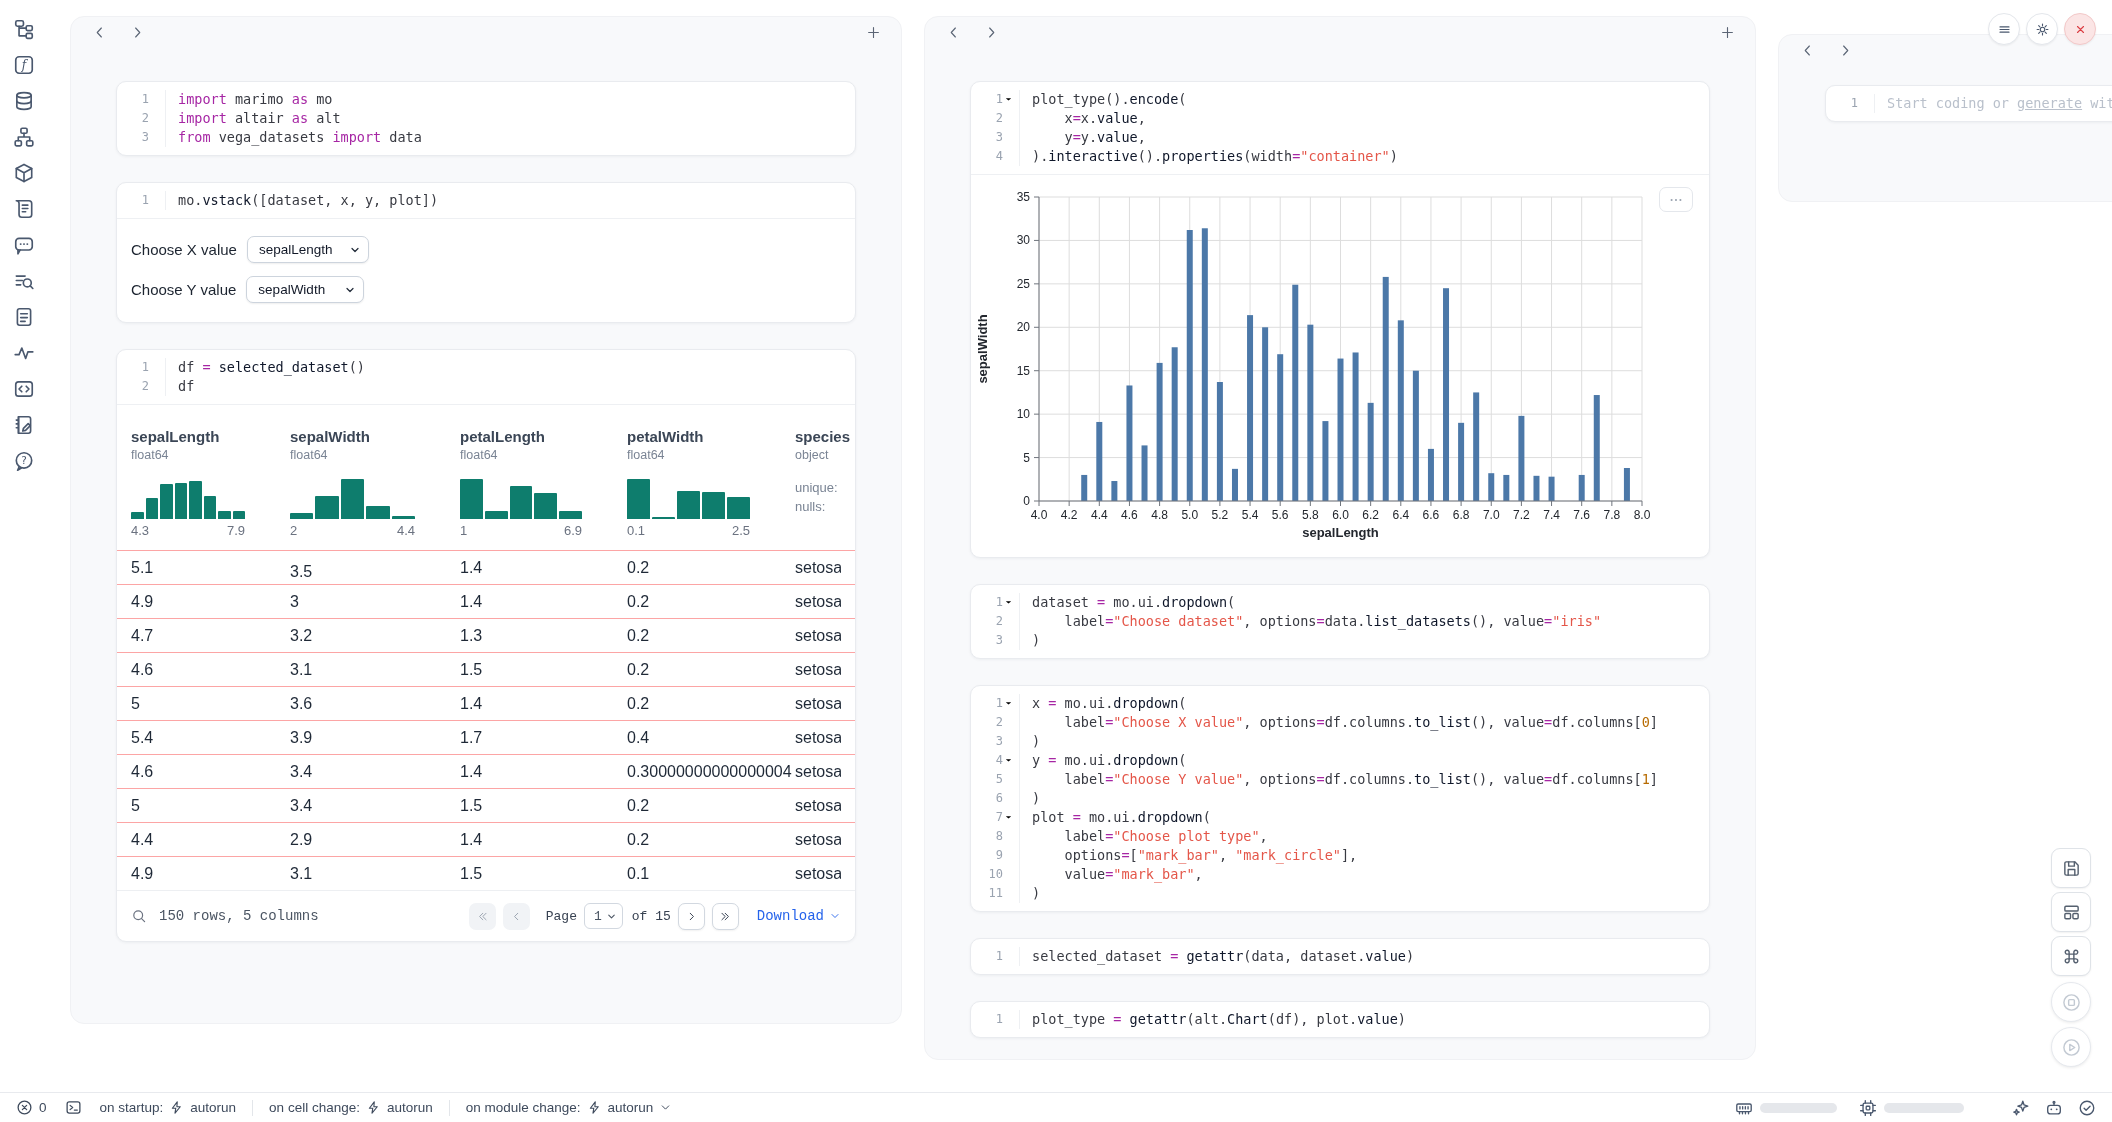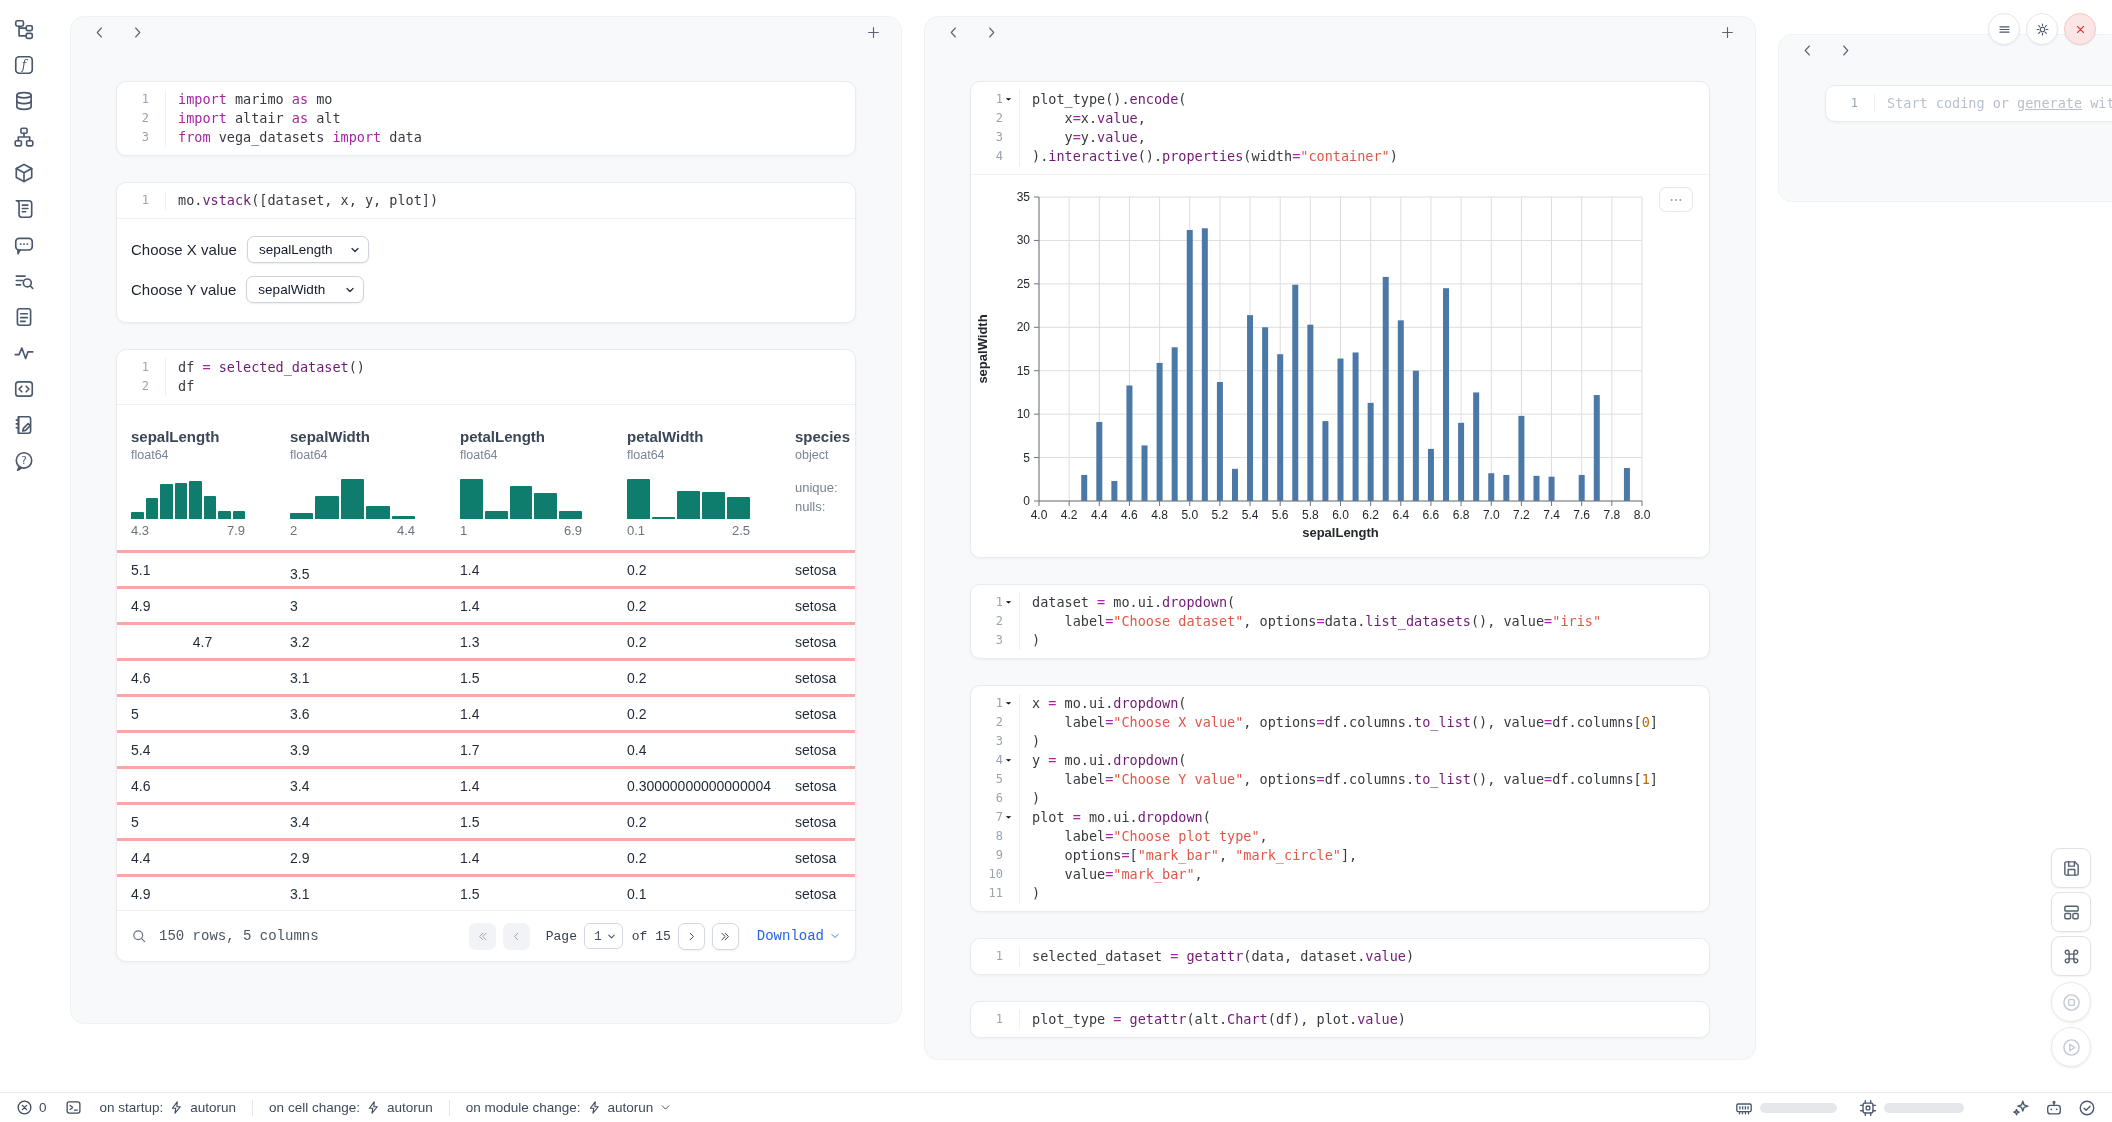--- a/index.html
+++ b/index.html
@@ -31,42 +31,42 @@
         box-shadow:0 1px 3px rgba(20,30,50,.05);margin-bottom:26px;overflow:hidden;}
   .cell.first{margin-top:28px;}
   .code-area{padding:8px 0;}
   .cline{display:flex;line-height:19px;font-family:"DejaVu Sans Mono",monospace;font-size:13.5px;}
   .gutter{flex:0 0 48px;display:flex;align-items:center;color:#9aa3b0;font-size:12px;
           border-right:1px solid #eef0f3;}
   .gutter .ln{flex:1;text-align:right;}
   .gutter .fold{width:13px;height:13px;margin:0 2px 0 1px;color:#b6bdc7;display:flex;align-items:center;}
   .gutter .fold svg{width:9px;height:9px;stroke-width:2;}
   .codetext{padding-left:12px;white-space:pre;color:#383a42;}
-  .tok-kw{color:#a626a4;}.tok-fn{color:#701a75;}.tok-str{color:#e45649;}.tok-num{color:#b76b01;}
+  .tok-kw{color:#a626a4;}.tok-fn{color:#0f172a;}.tok-str{color:#e45649;}.tok-num{color:#b76b01;}
   .output{border-top:1px solid #eef0f3;}
   
   .controls-out{padding:17px 14px 6px;}
   .ctl-row{display:flex;align-items:center;margin-bottom:13px;font-size:15px;color:#1c2430;}
   .ctl-row .lbl{margin-right:10px;}
   .select{position:relative;height:27px;background:#fff;border:1px solid #cdd4dd;border-radius:7px;
           box-shadow:0 1px 2px rgba(0,0,0,.07);display:flex;align-items:center;
           padding:0 24px 0 11px;font-size:13.5px;color:#111827;box-sizing:border-box;cursor:pointer;}
   .select .chev{position:absolute;right:7px;width:12px;height:12px;color:#1f2937;}
   .select .chev svg{stroke-width:2;}
   
   .thead{display:flex;padding:22px 14px 12px;}
   .th{box-sizing:border-box;padding-right:16px;}
   .tname{font-size:15px;font-weight:bold;color:#3b4656;line-height:19px;}
   .ttype{font-size:12.5px;color:#7a8494;margin-top:2px;line-height:15px;}
   .hist{margin-top:14px;height:42px;display:flex;align-items:flex-end;gap:2px;}
   .hist .hb{background:#0e7d6d;border-radius:1px 1px 0 0;}
   .trange{display:flex;justify-content:space-between;font-size:13px;color:#6b7280;margin-top:4px;}
   .ucol{font-size:13px;color:#7a8494;margin-top:16px;line-height:18px;white-space:nowrap;overflow:hidden;}
-  .trow{display:flex;height:33px;align-items:center;border-top:3px solid #fca5a5;
-        padding:0 14px;font-size:14px;color:#1f2937;}
+  .trow{display:flex;height:33px;align-items:center;border-top:1px solid #fca5a5;
+        padding:0 14px;font-size:16px;color:#1f2937;}
   .tcell{box-sizing:border-box;padding-right:16px;overflow:hidden;white-space:nowrap;}
   .trows{border-bottom:1px solid #edeff2;}
   .tfoot{display:flex;align-items:center;height:50px;padding:0 14px;font-size:14px;color:#4b5563;font-family:Liberation Mono, monospace;}
   .tfoot .sicon{width:16px;height:16px;color:#6b7280;margin-right:12px;}
   .pgbtn{width:27px;height:27px;border-radius:7px;display:flex;align-items:center;justify-content:center;
          margin-left:7px;cursor:pointer;box-sizing:border-box;}
   .pgbtn .icon{width:13px;height:13px;}
   .pgbtn.off{background:#f1f3f6;color:#9aa3b0;}
   .pgbtn.on{background:#fff;border:1px solid #d2d8e0;box-shadow:0 1px 2px rgba(0,0,0,.06);color:#374151;}
   .pg-label{font-size:13px;color:#374151;margin:0 0 0 16px;}
@@ -394,21 +394,21 @@
               <span class="tcell" style="width: 46px; padding-right: 0px;">setosa</span>
             </div>
             <div class="trow">
               <span class="tcell" style="width: 159px;">4.9</span>
               <span class="tcell" style="width: 170px;">3</span>
               <span class="tcell" style="width: 167px;">1.4</span>
               <span class="tcell" style="width: 168px;">0.2</span>
               <span class="tcell" style="width: 46px; padding-right: 0px;">setosa</span>
             </div>
             <div class="trow">
-              <span class="tcell" style="width: 159px; text-align: center;">4.7</span>
+              <span class="tcell" style="width: 159px;">4.7</span>
               <span class="tcell" style="width: 170px;">3.2</span>
               <span class="tcell" style="width: 167px;">1.3</span>
               <span class="tcell" style="width: 168px;">0.2</span>
               <span class="tcell" style="width: 46px; padding-right: 0px;">setosa</span>
             </div>
             <div class="trow">
               <span class="tcell" style="width: 159px;">4.6</span>
               <span class="tcell" style="width: 170px;">3.1</span>
               <span class="tcell" style="width: 167px;">1.5</span>
               <span class="tcell" style="width: 168px;">0.2</span>

